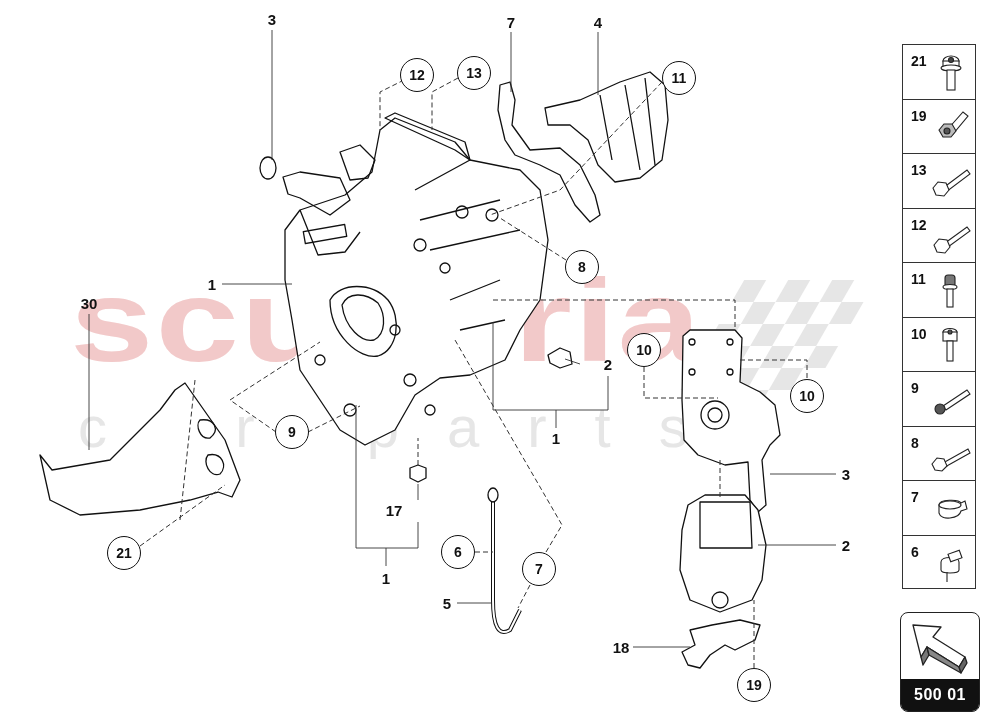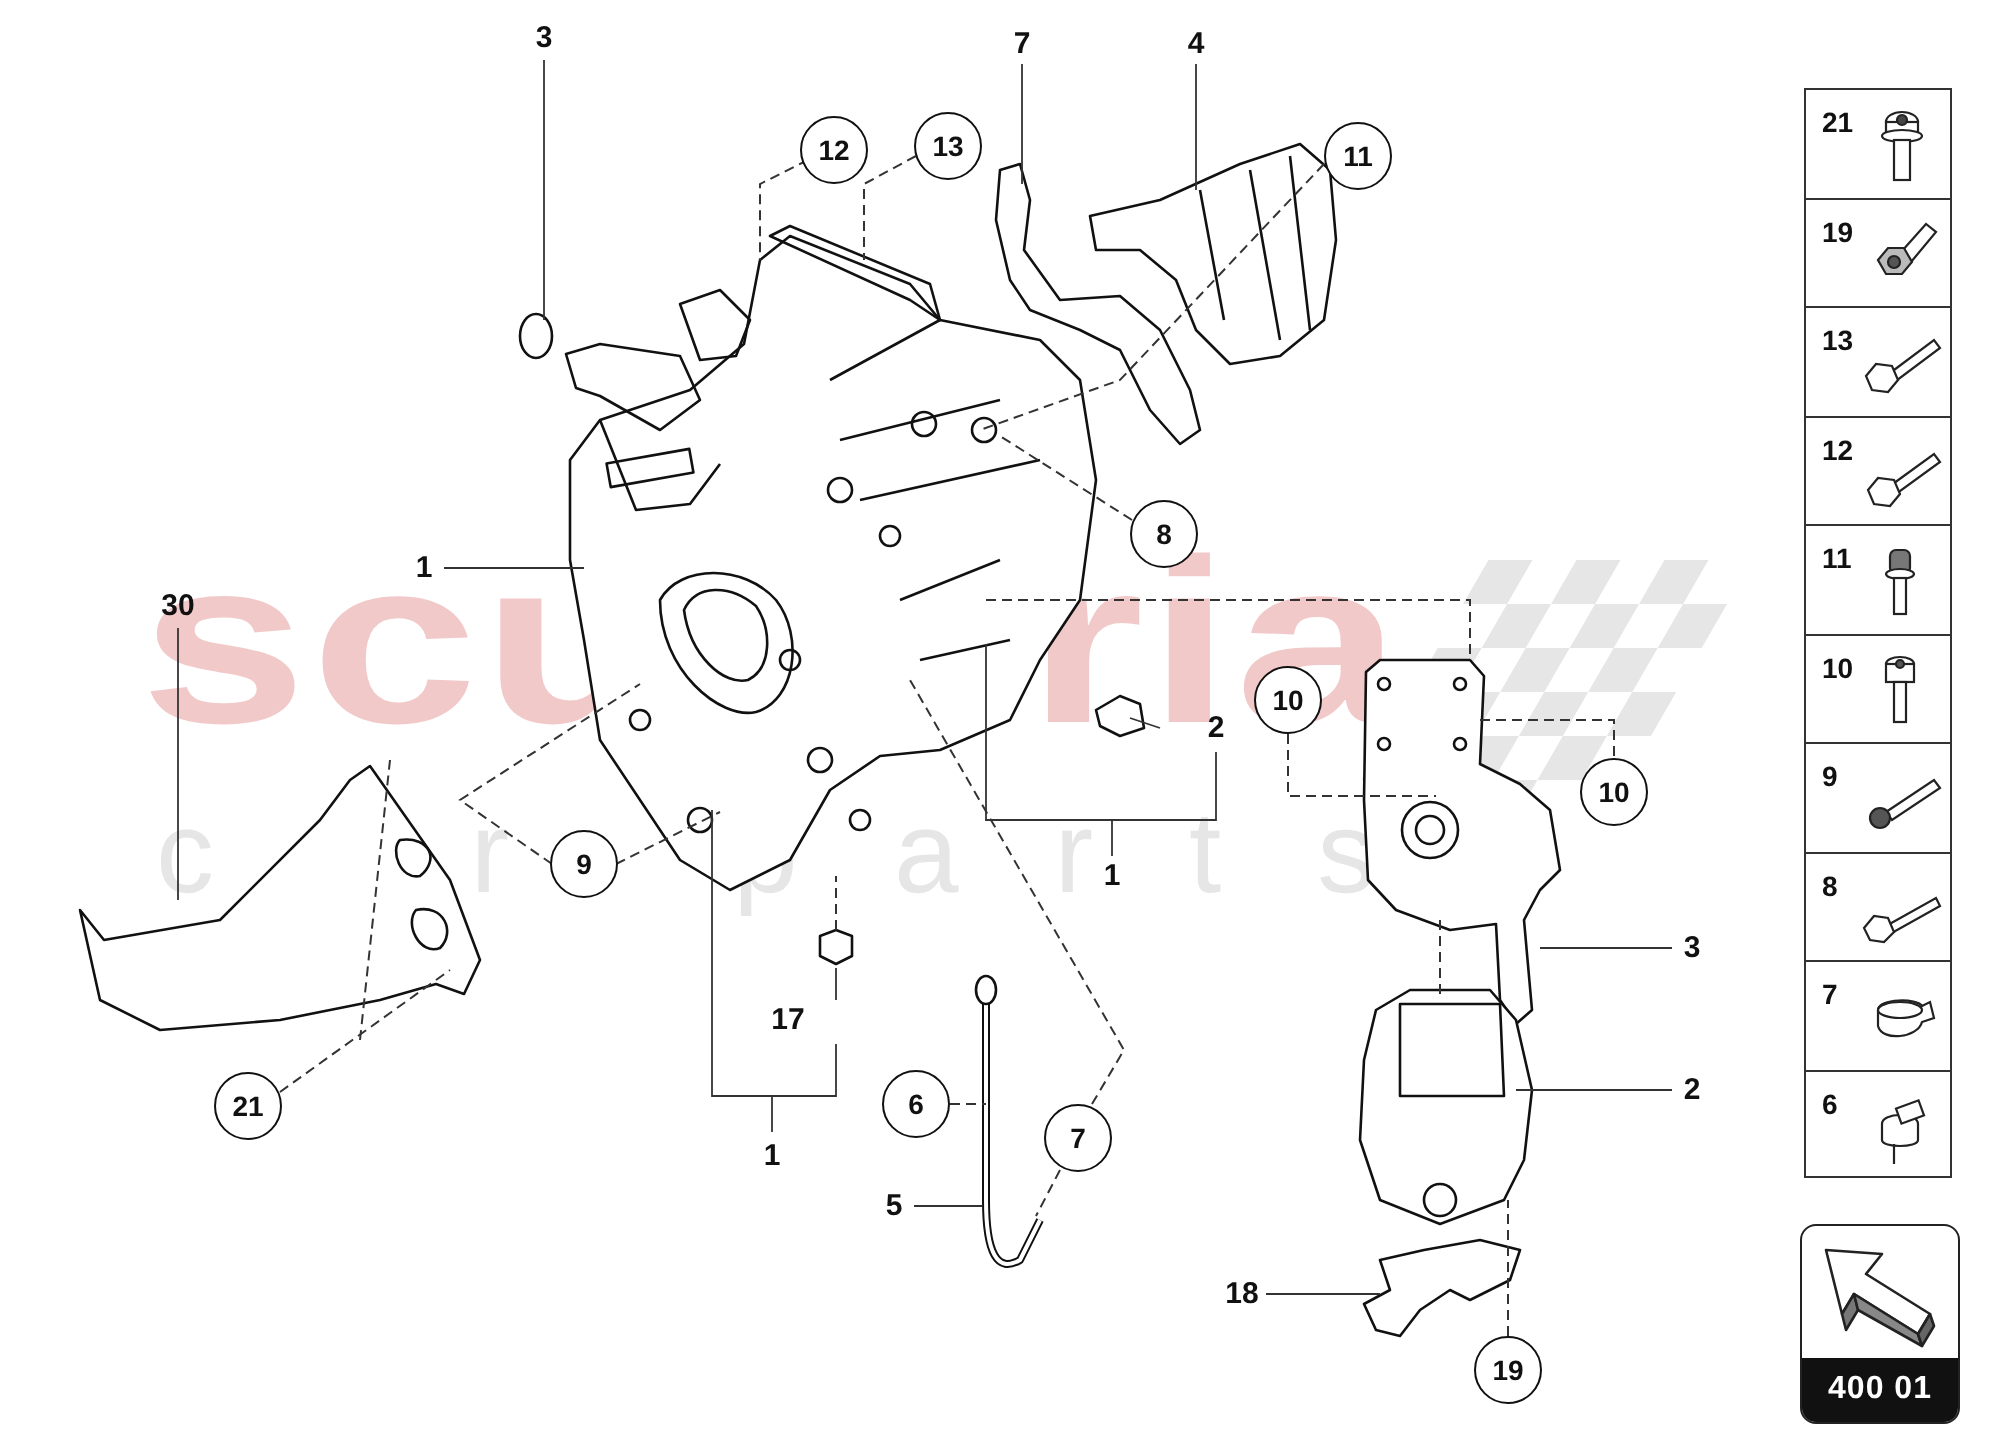--- a/index.html
+++ b/index.html
@@ -272,16 +272,16 @@
 
   <div id="pageref">
     <svg class="arrow" viewBox="0 0 68 62">
       <g stroke="#222" stroke-width="1.3" stroke-linejoin="round">
         <path d="M6 8 L34 10 L26 20 L58 40 L52 50 L20 30 L14 40 Z" fill="#fff"></path>
         <path d="M14 40 L16 48 L22 38 L20 30 Z" fill="#777"></path>
         <path d="M20 30 L52 50 L54 56 L22 38 Z" fill="#888"></path>
         <path d="M52 50 L58 40 L60 46 L54 56 Z" fill="#666"></path>
       </g>
     </svg>
-    <div class="num">400 01</div>
+    <div class="num">500 01</div>
   </div>
 
 </div>
 
 </body></html>

